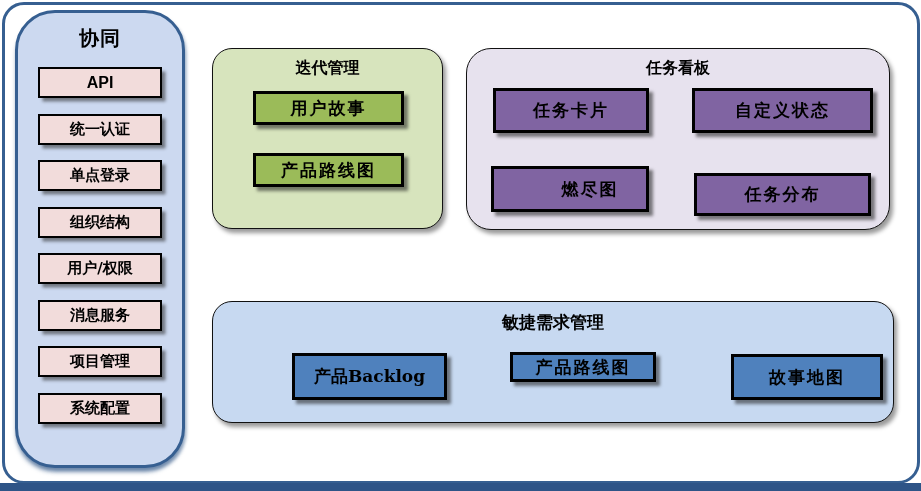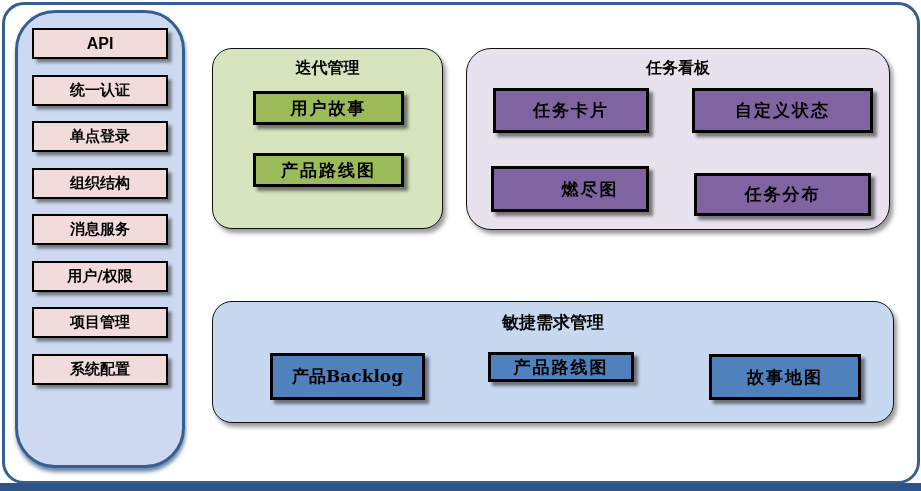--- a/index.html
+++ b/index.html
@@ -36,21 +36,21 @@
     background:var(--sidebar-fill);border:3px solid var(--frame-border);border-radius:40px;
     box-shadow:0 5px 4px -1px rgba(31,73,125,.55), 2px 3px 3px rgba(31,73,125,.25);
   }
   .sidebar-title{
     margin-top:12px;text-align:center;font-size:20px;font-weight:bold;letter-spacing:1px;
   }
   .sidebar-items{
     display:flex;flex-direction:column;align-items:center;gap:15.5px;margin-top:15px;
   }
   .pill{
-    width:136px;height:31px;box-sizing:border-box;flex:0 0 auto;
+    width:124px;height:31px;box-sizing:border-box;flex:0 0 auto;
     display:flex;align-items:center;justify-content:center;
     background:var(--pink-fill);border:2.5px solid var(--box-border);
     box-shadow:3.5px 3.5px 3px rgba(40,40,40,.55);
     font-family:"DejaVu Serif","Liberation Serif",serif;font-weight:bold;font-size:15px;
   }
   .pill.latin{font-family:"Liberation Sans","DejaVu Sans",sans-serif;font-size:16px;}
 
   
   .group{
     position:absolute;box-sizing:border-box;border:1.8px solid #111;border-radius:20px;
@@ -76,41 +76,42 @@
   .group.purple{left:466px;top:48px;width:424px;height:182px;background:var(--purple-container);border-radius:25px;}
   .card.pbox{background:var(--purple-box);font-family:Liberation Serif, serif;}
   .pbox1{left:26px;top:39px;width:156px;height:45px;}
   .pbox2{left:225px;top:39px;width:181px;height:45px;}
   .pbox3{left:24px;top:117px;width:158px;height:46px;padding-left:40px;}
   .pbox4{left:227px;top:124px;width:177px;height:43px;}
 
   
   .group.blue{left:212px;top:301px;width:682px;height:122px;background:var(--blue-container);}
   .group.blue .group-title{font-size:17px;}
-  .card.bbox{background:var(--blue-box);}
+  .card.bbox{background:var(--blue-box);margin-left:22px;}
   .bbox1{left:57px;top:51px;width:155px;height:47px;letter-spacing:0;}
   .bbox2{left:275px;top:50px;width:146px;height:30px;}
   .bbox3{left:496px;top:52px;width:152px;height:46px;}
 </style>
 </head>
 <body>
 
 <div class="canvas">
 
   <div class="frame"></div>
   <div class="bottom-strip"></div>
 
   <div class="sidebar">
+    <div class="sidebar-title">协同</div>
     <div class="sidebar-items">
       <div class="pill latin">API</div>
       <div class="pill">统一认证</div>
       <div class="pill">单点登录</div>
       <div class="pill">组织结构</div>
+      <div class="pill">用户/权限</div>
       <div class="pill">消息服务</div>
-      <div class="pill">用户/权限</div>
       <div class="pill">项目管理</div>
       <div class="pill">系统配置</div>
     </div>
   </div>
 
   <div class="group green">
     <div class="group-title">迭代管理</div>
     <div class="card gbox gbox1">用户故事</div>
     <div class="card gbox gbox2">产品路线图</div>
   </div>

